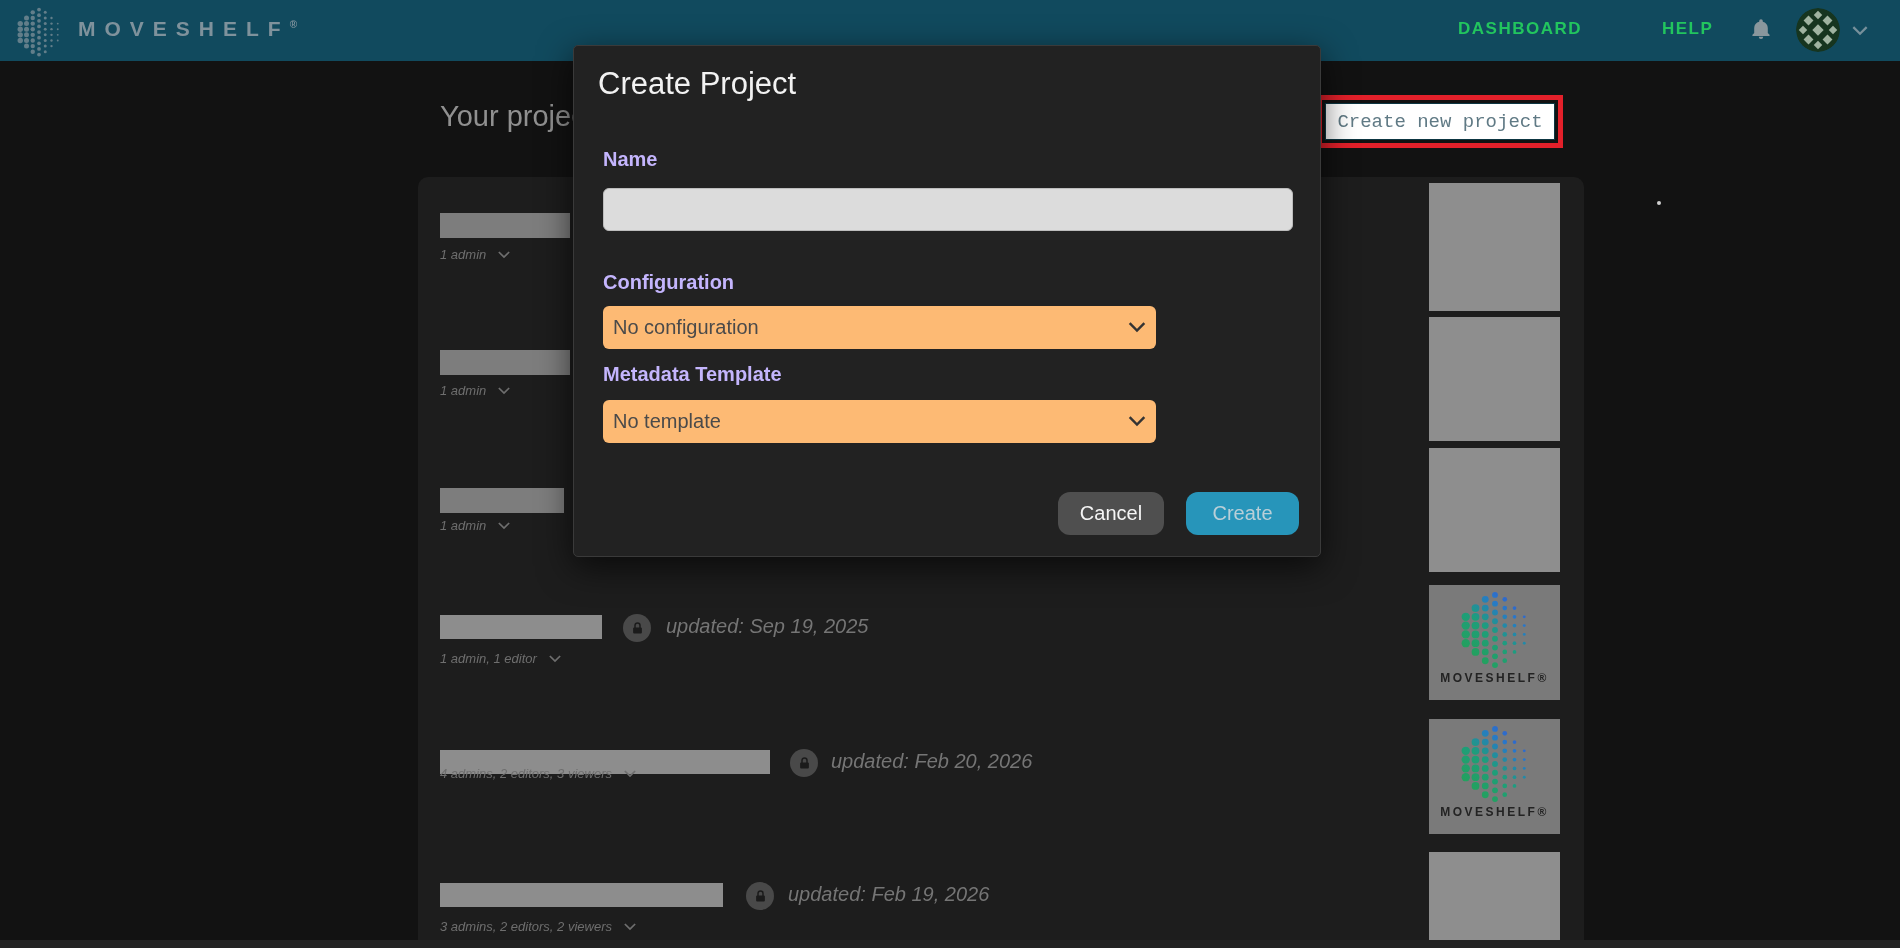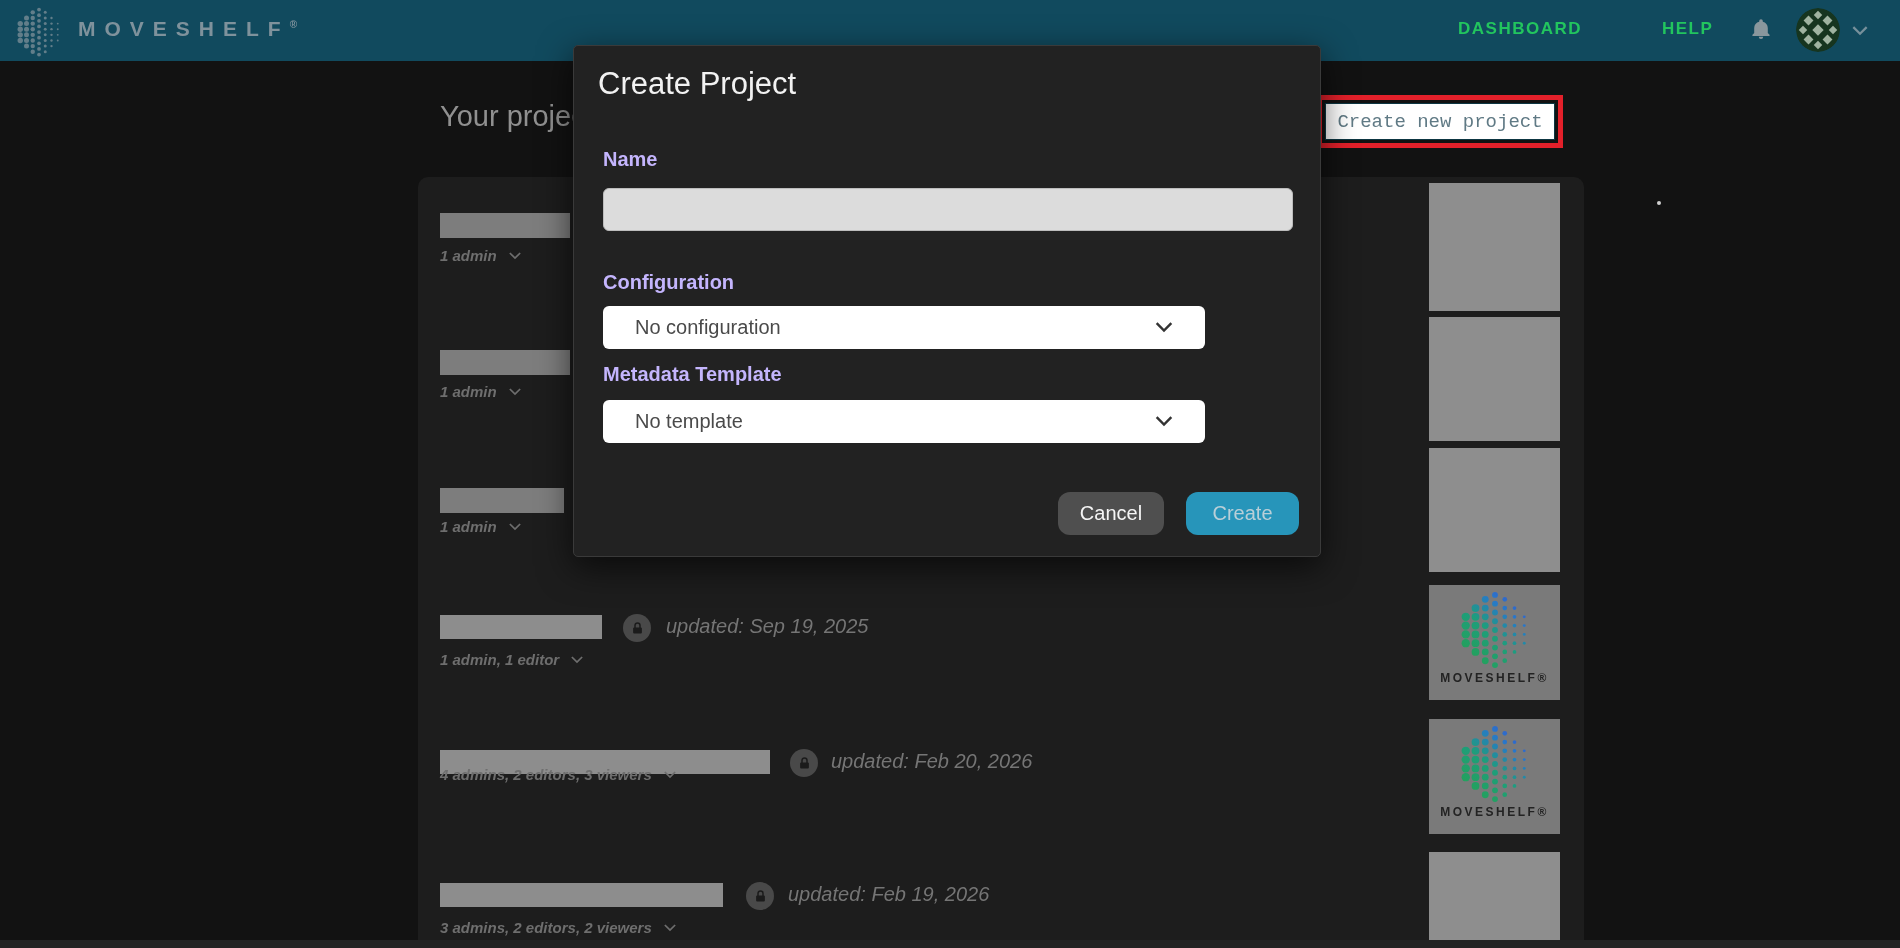--- a/index.html
+++ b/index.html
@@ -28,41 +28,41 @@
   .create-new-btn { width:100%; height:100%; background:#ffffff; border:1px solid #0d3642;
     color:#607a85; font-size:19px; font-family:Liberation Mono, monospace; cursor:pointer; }
 
   
   .list { position:absolute; left:418px; top:177px; width:1166px; height:771px;
     background:#1d1d1d; border-radius:10px 10px 0 0; overflow:hidden; z-index:1; }
   .name-bar { position:absolute; height:25px; cursor:pointer; }
   .bar-dk { background:#7d7d7d; }
   .bar-lt { background:#8d8d8d; }
   .roles { position:absolute; left:22px; display:flex; align-items:center; gap:12px;
-    font-size:15px; font-style:italic; color:#6e6e6e; cursor:pointer;font-weight:bold; }
+    font-size:13px; font-style:italic; color:#6e6e6e; cursor:pointer; }
   .updated { position:absolute; font-size:20px; font-style:italic; color:#757575; }
   .lockbadge { position:absolute; width:28px; height:28px; border-radius:50%; background:#494949;
     display:flex; align-items:center; justify-content:center; }
   .thumb { position:absolute; left:1011px; width:131px; cursor:pointer; }
   .thumb-plain { background:#8e8e8e; }
   .thumb-logo { background:#7a7a7a; display:flex; flex-direction:column; align-items:center;
     justify-content:flex-start; padding-top:6px; }
   .thumb-logo-text { font-size:12px; font-weight:bold; letter-spacing:2.5px; color:#232323; margin-top:2px; }
 
   
   .modal { position:absolute; left:573px; top:45px; width:748px; height:512px; background:#222222;
     border:1px solid #3a3a3a; border-radius:5px; box-shadow:0 10px 34px rgba(0,0,0,.65); z-index:10; }
   .modal-title { position:absolute; left:24px; top:20px; font-size:31px; color:#f2f2f2; font-weight:500; }
   .field-label { position:absolute; left:29px; font-size:20px; font-weight:bold; color:#c4b5fd; }
   .name-input { position:absolute; left:29px; top:142px; width:690px; height:43px; background:#dcdcdc;
     border:1px solid #bcbcbc; border-radius:6px; font-size:20px; padding:0 14px; color:#333;
     font-family:inherit; }
-  .selectbox { position:absolute; left:29px; width:602px; height:43px; background:#ffffff;
+  .selectbox { position:absolute; left:29px; width:553px; height:43px; background:#fdba74;
     border-radius:6px; display:flex; align-items:center; justify-content:space-between;
-    padding:0 32px; cursor:pointer; }
+    padding:0 10px; cursor:pointer; }
   .select-value { font-size:20px; color:#4a4a4a; }
   .btn { position:absolute; top:446px; height:43px; border:none; border-radius:12px;
     font-size:20px; font-family:inherit; cursor:pointer; }
   .btn-cancel { left:484px; width:106px; background:#4f4f4f; color:#f5f5f5; }
   .btn-create { left:612px; width:113px; background:#2795ba; color:#b9cfd8; }
 
   .bottom-strip { position:absolute; left:0; top:940px; width:1900px; height:8px; background:#242424; z-index:2; }
   .cursor-dot { position:absolute; left:1657px; top:201px; width:4px; height:4px; border-radius:50%;
     background:#cfcfcf; z-index:3; }
 </style>

